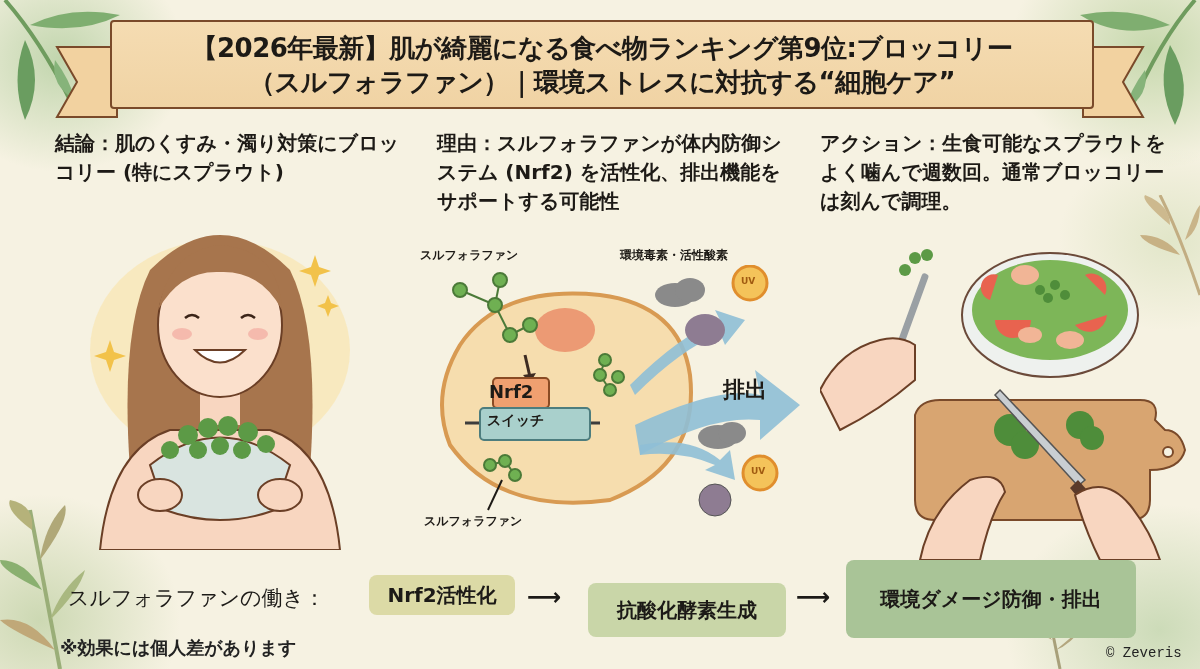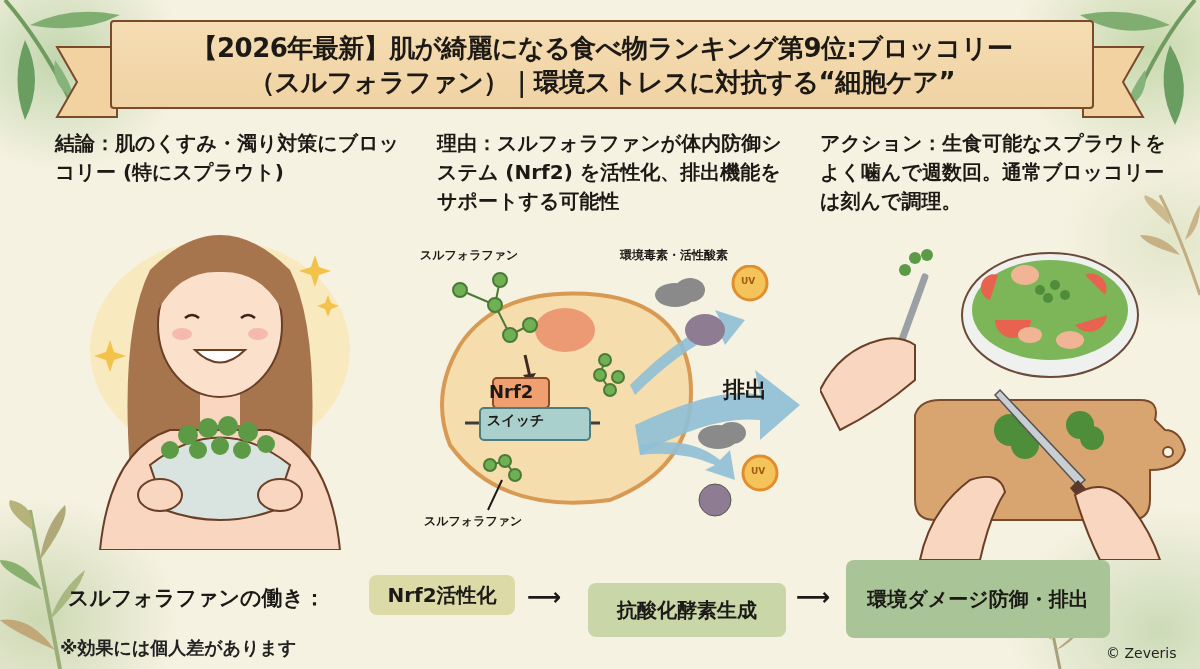--- a/index.html
+++ b/index.html
@@ -32,33 +32,33 @@
 
   
   .col-text { position:absolute; font-weight:bold; font-size:20px; line-height:29px; color:#1d1a16; }
   #conclusion { left:55px; top:129px; width:350px; }
   #reason { left:437px; top:129px; width:360px; }
   #action { left:820px; top:129px; width:360px; }
 
   .diag-label { position:absolute; font-weight:bold; font-size:12px; color:#1d1a16; white-space:nowrap; }
 
   
-  .flow-title { position:absolute; left:68px; top:584px; font-size:21px; font-weight:bold; white-space:nowrap; }
+  .flow-title { position:absolute; left:68px; top:584px; font-size:21px; font-weight:normal; white-space:nowrap; }
   .flow-box {
     position:absolute; font-weight:bold; font-size:20px; display:flex; align-items:center; justify-content:center;
     text-align:center; border-radius:8px; line-height:28px;
   }
   #step1 { left:369px; top:575px; width:146px; height:40px; background:#dcdaa6; }
   #step2 { left:588px; top:583px; width:198px; height:54px; background:#c9d6a8; }
-  #step3 { left:846px; top:560px; width:264px; height:78px; background:#a9c497; }
+  #step3 { left:846px; top:560px; width:290px; height:78px; background:#a9c497; }
   .flow-arrow { position:absolute; font-size:24px; font-weight:bold; }
   #arrow1 { left:527px; top:583px; }
   #arrow2 { left:796px; top:583px; }
   .note { position:absolute; left:60px; top:636px; font-size:18px; font-weight:bold; color:#222; }
-  .copyright { position:absolute; left:1106px; top:645px; font-size:14px; color:#222; white-space:nowrap; }
+  .copyright { position:absolute; left:1106px; top:645px; font-size:14px; color:#222; white-space:nowrap;font-family:Liberation Mono, monospace; }
 </style>
 </head>
 <body>
 
 <div class="bg-wash"></div>
 
 <svg class="leaf" style="left:0;top:0" width="130" height="130" viewBox="0 0 130 130">
   <path d="M5 0 Q40 40 70 100" stroke="#6f9c5e" stroke-width="4" fill="none"></path>
   <path d="M30 25 Q70 5 120 15 Q80 35 30 25Z" fill="#7fae70"></path>
   <path d="M25 40 Q10 80 25 120 Q45 80 25 40Z" fill="#6a9d60"></path>

